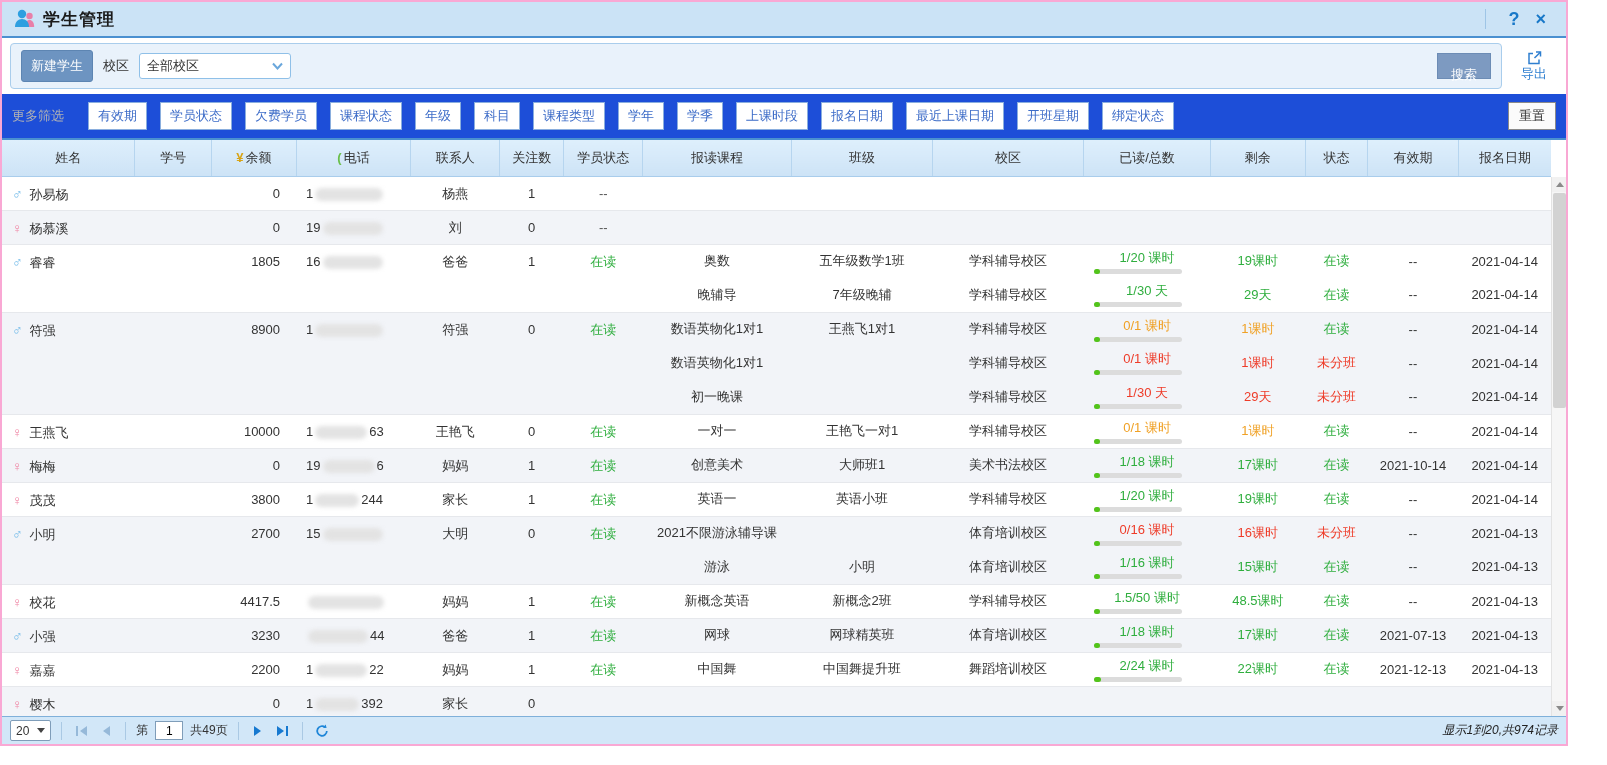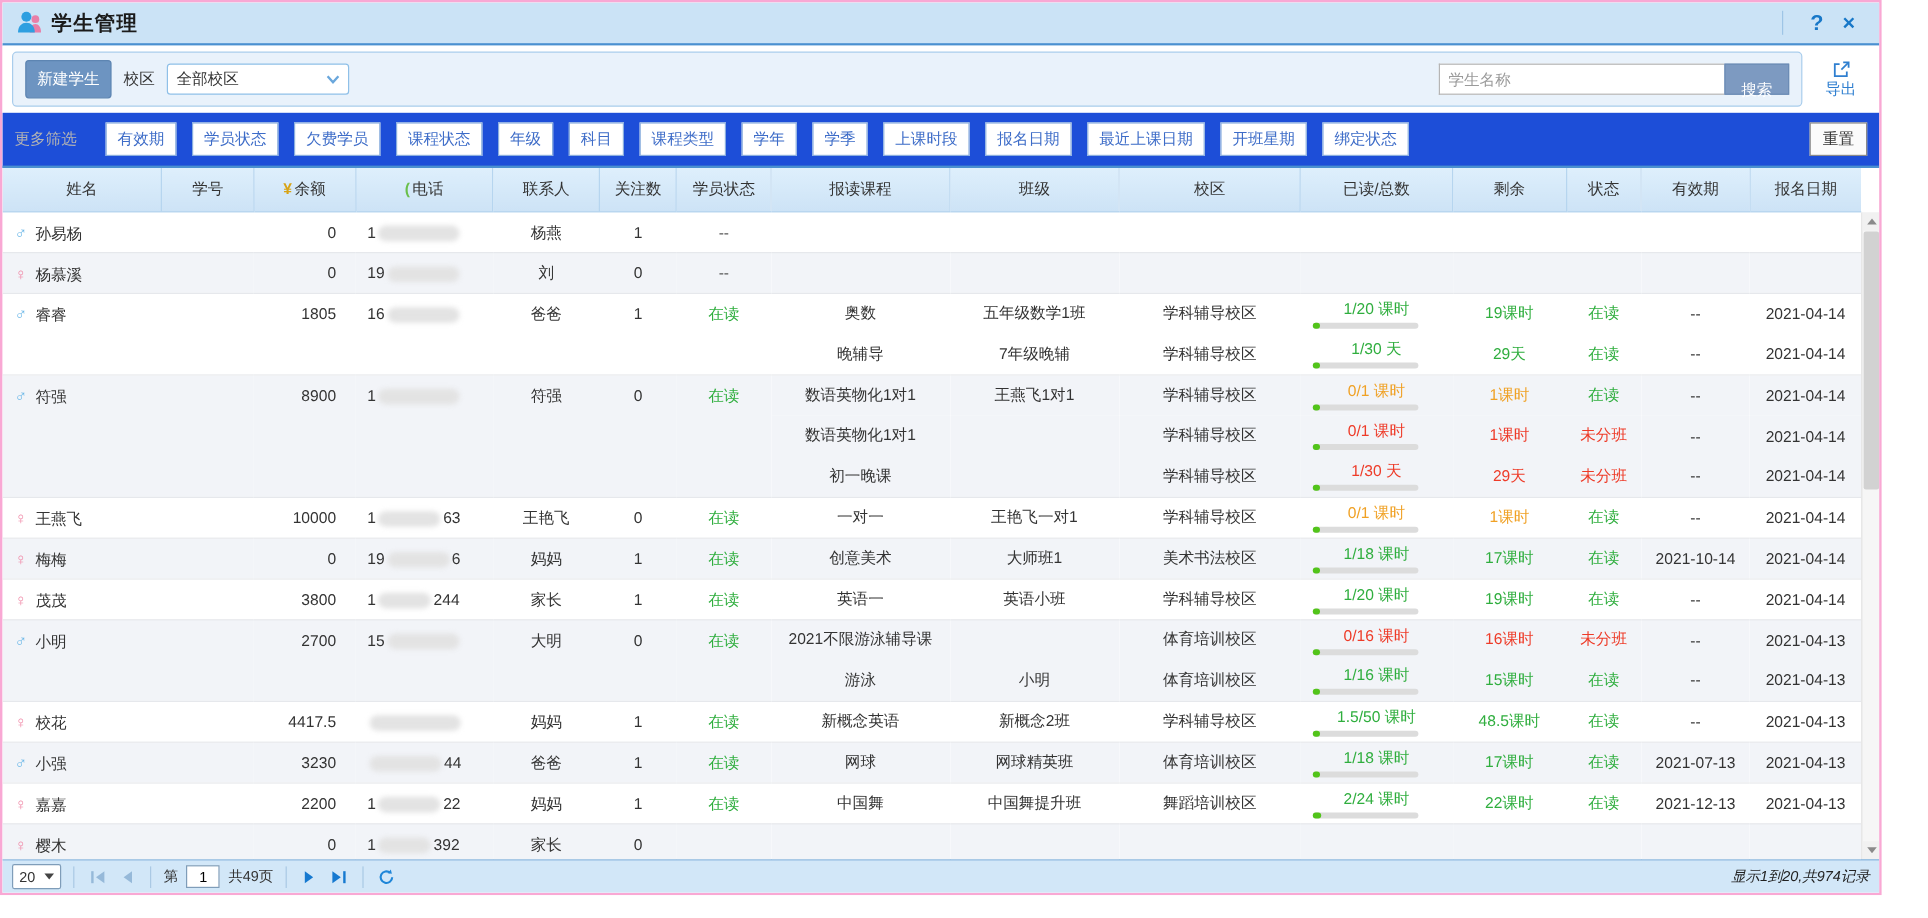--- a/index.html
+++ b/index.html
@@ -98,21 +98,20 @@
     <div class="toolbar-box">
       <button class="btn-primary">新建学生</button>
       <span class="lbl">校区</span>
       <div class="select">
         <span>全部校区</span>
         <svg width="11" height="8" viewBox="0 0 11 8">
             <path d="M1 1.5l4.5 5L10 1.5" fill="none" stroke="#6aa7dc" stroke-width="2"></path>
           </svg>
       </div>
       <div class="search-wrap">
-        <input class="search-input" placeholder="学生名称" style="">
         <button class="btn-search">搜索</button>
       </div>
     </div>
     <div class="export">
       <svg width="17" height="16" viewBox="0 0 16 16" fill="none" stroke="#2f7fd0" stroke-width="1.5">
         <path d="M6.5 3.5H2.5v10h10v-4"></path>
           <path d="M9.5 2h4.5v4.5"></path>
           <path d="M13.8 2.2L8 8"></path>
       </svg>
       <span>导出</span>

